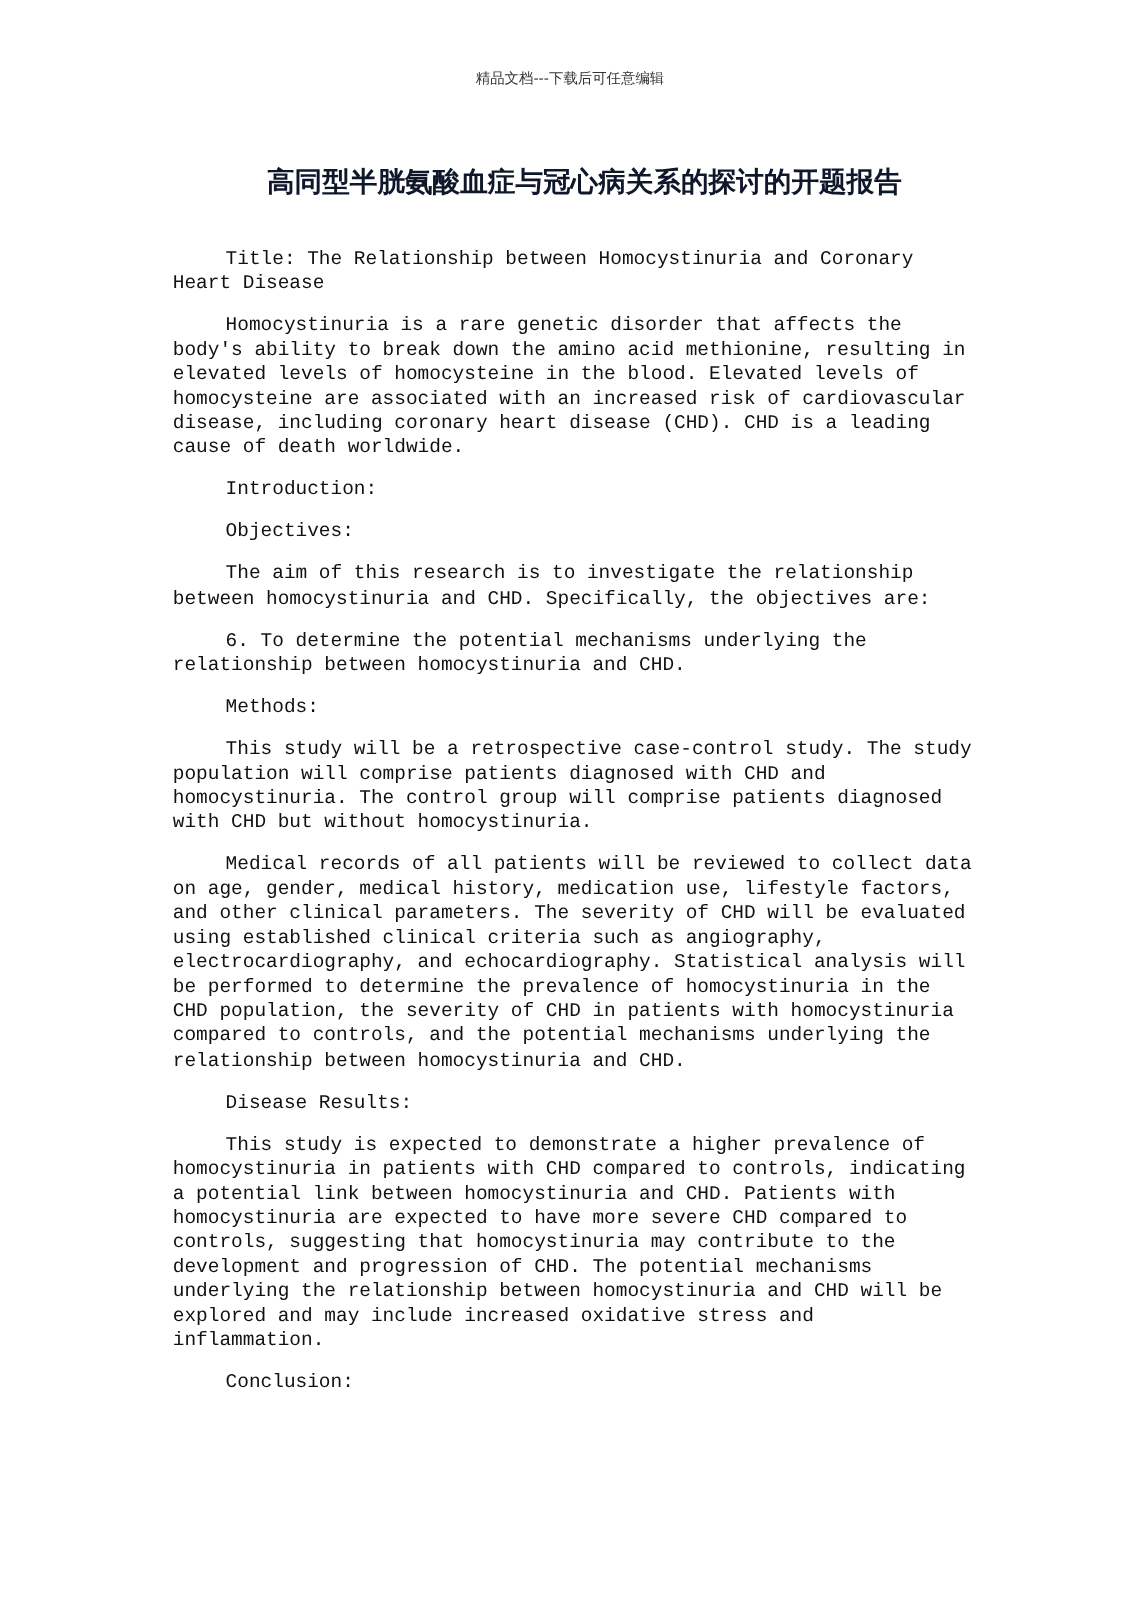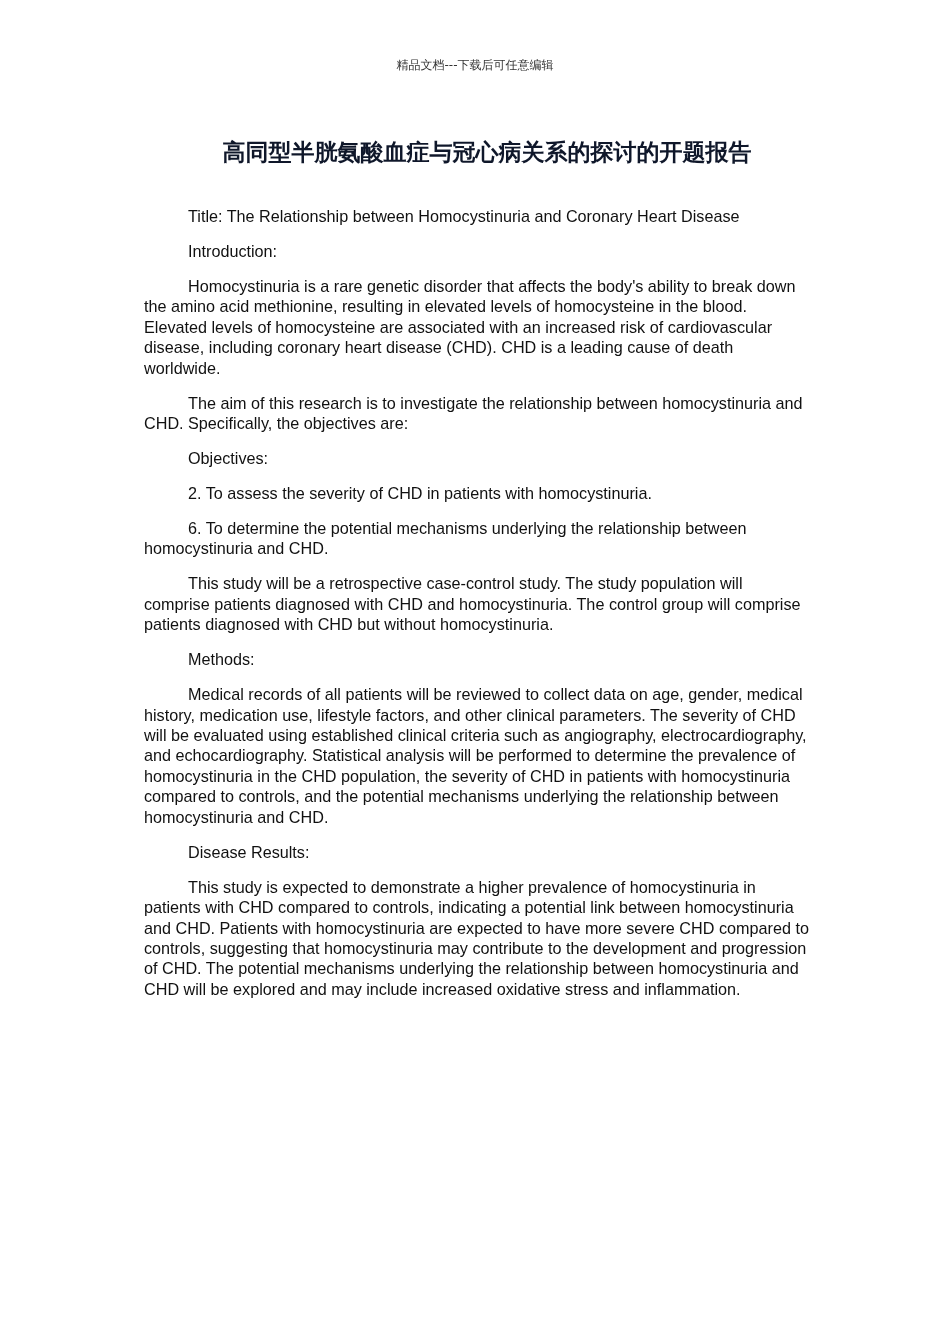--- a/index.html
+++ b/index.html
@@ -36,43 +36,43 @@
       font-weight: bold;
       line-height: 32px;
       color: #0f172a;
       margin: 0;
     }
     .body {
       position: absolute;
       top: 206px;
       left: 144px;
       width: 666px;
-      font-family: Liberation Sans, sans-serif;
+      font-family: Liberation Mono, monospace;
       font-size: 16.2px;
       line-height: 20.4px;
       color: #111111;
     }
     .body p {
       margin: 0 0 14.6px 0;
       text-indent: 44px;
     }
   </style>
 </head>
 <body>
 
 <div class="header-note">精品文档---下载后可任意编辑</div>
 
 <h1 class="doc-title">高同型半胱氨酸血症与冠心病关系的探讨的开题报告</h1>
 
 <div class="body">
   <p>Title: The Relationship between Homocystinuria and Coronary Heart Disease</p>
+  <p>Homocystinuria is a rare genetic disorder that affects the body's ability to break down the amino acid methionine, resulting in elevated levels of homocysteine in the blood. Elevated levels of homocysteine are associated with an increased risk of cardiovascular disease, including coronary heart disease (CHD). CHD is a leading cause of death worldwide.</p>
   <p>Introduction:</p>
-  <p>Homocystinuria is a rare genetic disorder that affects the body's ability to break down the amino acid methionine, resulting in elevated levels of homocysteine in the blood. Elevated levels of homocysteine are associated with an increased risk of cardiovascular disease, including coronary heart disease (CHD). CHD is a leading cause of death worldwide.</p>
+  <p>Objectives:</p>
   <p>The aim of this research is to investigate the relationship between homocystinuria and CHD. Specifically, the objectives are:</p>
-  <p>Objectives:</p>
-  <p>2. To assess the severity of CHD in patients with homocystinuria.</p>
   <p>6. To determine the potential mechanisms underlying the relationship between homocystinuria and CHD.</p>
+  <p>Methods:</p>
   <p>This study will be a retrospective case-control study. The study population will comprise patients diagnosed with CHD and homocystinuria. The control group will comprise patients diagnosed with CHD but without homocystinuria.</p>
-  <p>Methods:</p>
   <p>Medical records of all patients will be reviewed to collect data on age, gender, medical history, medication use, lifestyle factors, and other clinical parameters. The severity of CHD will be evaluated using established clinical criteria such as angiography, electrocardiography, and echocardiography. Statistical analysis will be performed to determine the prevalence of homocystinuria in the CHD population, the severity of CHD in patients with homocystinuria compared to controls, and the potential mechanisms underlying the relationship between homocystinuria and CHD.</p>
   <p>Disease Results:</p>
   <p>This study is expected to demonstrate a higher prevalence of homocystinuria in patients with CHD compared to controls, indicating a potential link between homocystinuria and CHD. Patients with homocystinuria are expected to have more severe CHD compared to controls, suggesting that homocystinuria may contribute to the development and progression of CHD. The potential mechanisms underlying the relationship between homocystinuria and CHD will be explored and may include increased oxidative stress and inflammation.</p>
+  <p>Conclusion:</p>
 </div>
 
 </body></html>

